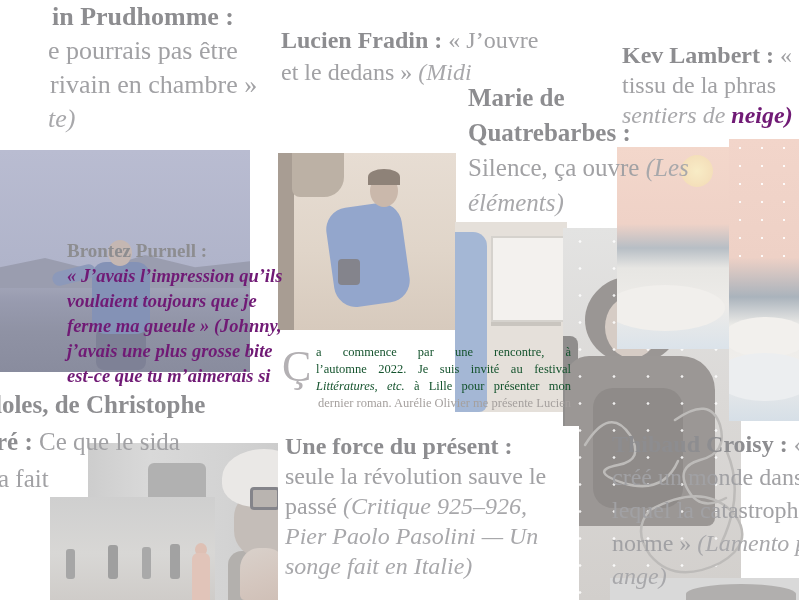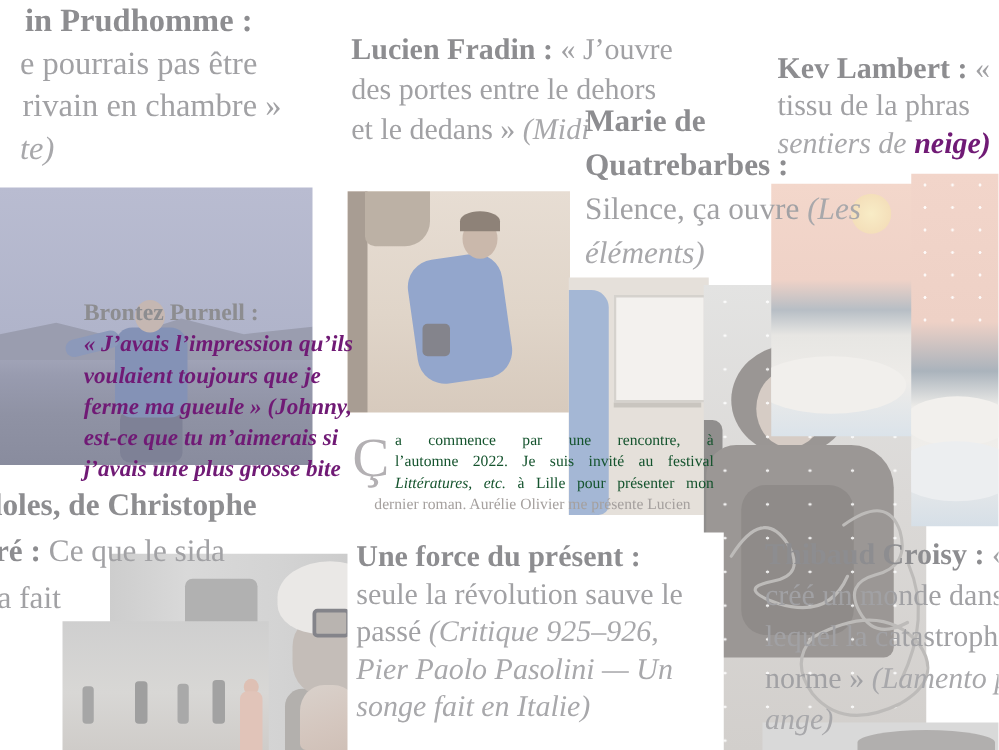--- a/index.html
+++ b/index.html
@@ -4,35 +4,35 @@
 <style>
   html,body{margin:0;padding:0;background:#ffffff;}
   #page{position:relative;width:799px;height:600px;overflow:hidden;background:#ffffff;
         font-family:"Liberation Serif","DejaVu Serif",serif;}
   
   .blk{position:absolute;white-space:nowrap;}
   .b {font-weight:bold;color:#8d8d90;}
   .r {font-weight:normal;color:#a1a1a4;}
   .i {font-style:italic;font-weight:normal;color:#a8a8ab;}
   .bi{font-weight:bold;font-style:italic;color:#701a75;}
-  #prudhomme{left:16px;top:-4;font-size:26px;line-height:34px;}
+  #prudhomme{left:0;top:-4;font-size:26px;line-height:34px;padding-left:48px;}
   #fradin{left:281;left:281px;top:24px;font-size:24px;line-height:32px;}
   #lambert{left:622px;top:40px;font-size:24px;line-height:30px;}
   #quatrebarbes{left:468px;top:80px;font-size:25px;line-height:35px;}
   #purnell{left:55px;top:238px;font-size:18.5px;line-height:25px;margin-left:12px;}
   #purnell .b{font-size:19px;}
   #idoles{left:0;top:386px;font-size:25px;line-height:37px;}
   #croisy{left:612px;top:428px;font-size:24px;line-height:33px;}
   #force{left:278px;top:426px;width:294px;height:176px;background:#ffffff;
          padding:5px 0 0 7px;font-size:24px;line-height:30px;white-space:nowrap;position:absolute;}
   
   #intro{left:281px;top:344px;width:290px;font-size:12.5px;line-height:17px;
          color:#a5a09e;white-space:normal;}
   #intro .jline{text-align:justify;text-align-last:justify;color:#14532d;}
-  #intro .lastline{white-space:nowrap;text-align:center;color:#a5a09e;}
+  #intro .lastline{white-space:nowrap;text-align:right;color:#a5a09e;}
   #intro .ital{font-style:italic;}
   .dropcap{float:left;font-size:44px;line-height:40px;height:46px;width:28px;margin:3px 6px 0 1px;
            color:#b3b0b3;}
   
   .ph{position:absolute;overflow:hidden;}
   .shape{position:absolute;}
   #beach{left:0;top:150px;width:250px;height:222px;
     background:linear-gradient(180deg,#b9bcd1 0%,#b0b4ca 52%,#a3a6b9 60%,#989baf 68%,#8f92a4 82%,#898c9e 100%);}
   #beach .mtn{left:0;top:92px;width:100%;height:46px;background:#9a9daf;
     clip-path:polygon(0 100%,0 55%,18% 35%,38% 62%,58% 28%,78% 55%,100% 42%,100% 100%);}
@@ -182,21 +182,20 @@
 
   <div class="blk" id="prudhomme">
     <div style="margin-left:4px"><span class="b">in Prudhomme :</span></div>
     <div><span class="r">e pourrais pas être</span></div>
     <div style="margin-left:2px"><span class="r">rivain en chambre »</span></div>
     <div><span class="i">te)</span></div>
   </div>
 
   <div class="blk" id="fradin">
     <div><span class="b">Lucien Fradin :</span><span class="r"> « J’ouvre</span></div>
-    <div><span class="r">des portes entre le dehors</span></div>
     <div><span class="r">et le dedans » </span><span class="i">(Midi</span></div>
   </div>
 
   <div class="blk" id="lambert">
     <div><span class="b">Kev Lambert :</span><span class="r"> «</span></div>
     <div><span class="r">tissu de la phras</span></div>
     <div><span class="i">sentiers de </span><span class="bi">neige)</span></div>
   </div>
 
   <div class="blk" id="quatrebarbes">
@@ -204,22 +203,22 @@
     <div><span class="b">Quatrebarbes :</span></div>
     <div><span class="r">Silence, ça ouvre </span><span class="i">(Les</span></div>
     <div><span class="i">éléments)</span></div>
   </div>
 
   <div class="blk" id="purnell">
     <div><span class="b">Brontez Purnell :</span></div>
     <div><span class="bi">« J’avais l’impression qu’ils</span></div>
     <div><span class="bi">voulaient toujours que je</span></div>
     <div><span class="bi">ferme ma gueule » (Johnny,</span></div>
+    <div><span class="bi">j’avais une plus grosse bite</span></div>
     <div><span class="bi">est-ce que tu m’aimerais si</span></div>
-    <div><span class="bi">j’avais une plus grosse bite</span></div>
   </div>
 
   <div class="blk" id="idoles">
     <div style="margin-left:-12px"><span class="b">doles, de Christophe</span></div>
     <div style="margin-left:-4px"><span class="b">ré : </span><span class="r">Ce que le sida</span></div>
     <div style="margin-left:-2px"><span class="r">a fait</span></div>
   </div>
 
   <div class="blk" id="intro">
     <span class="dropcap">Ç</span>

